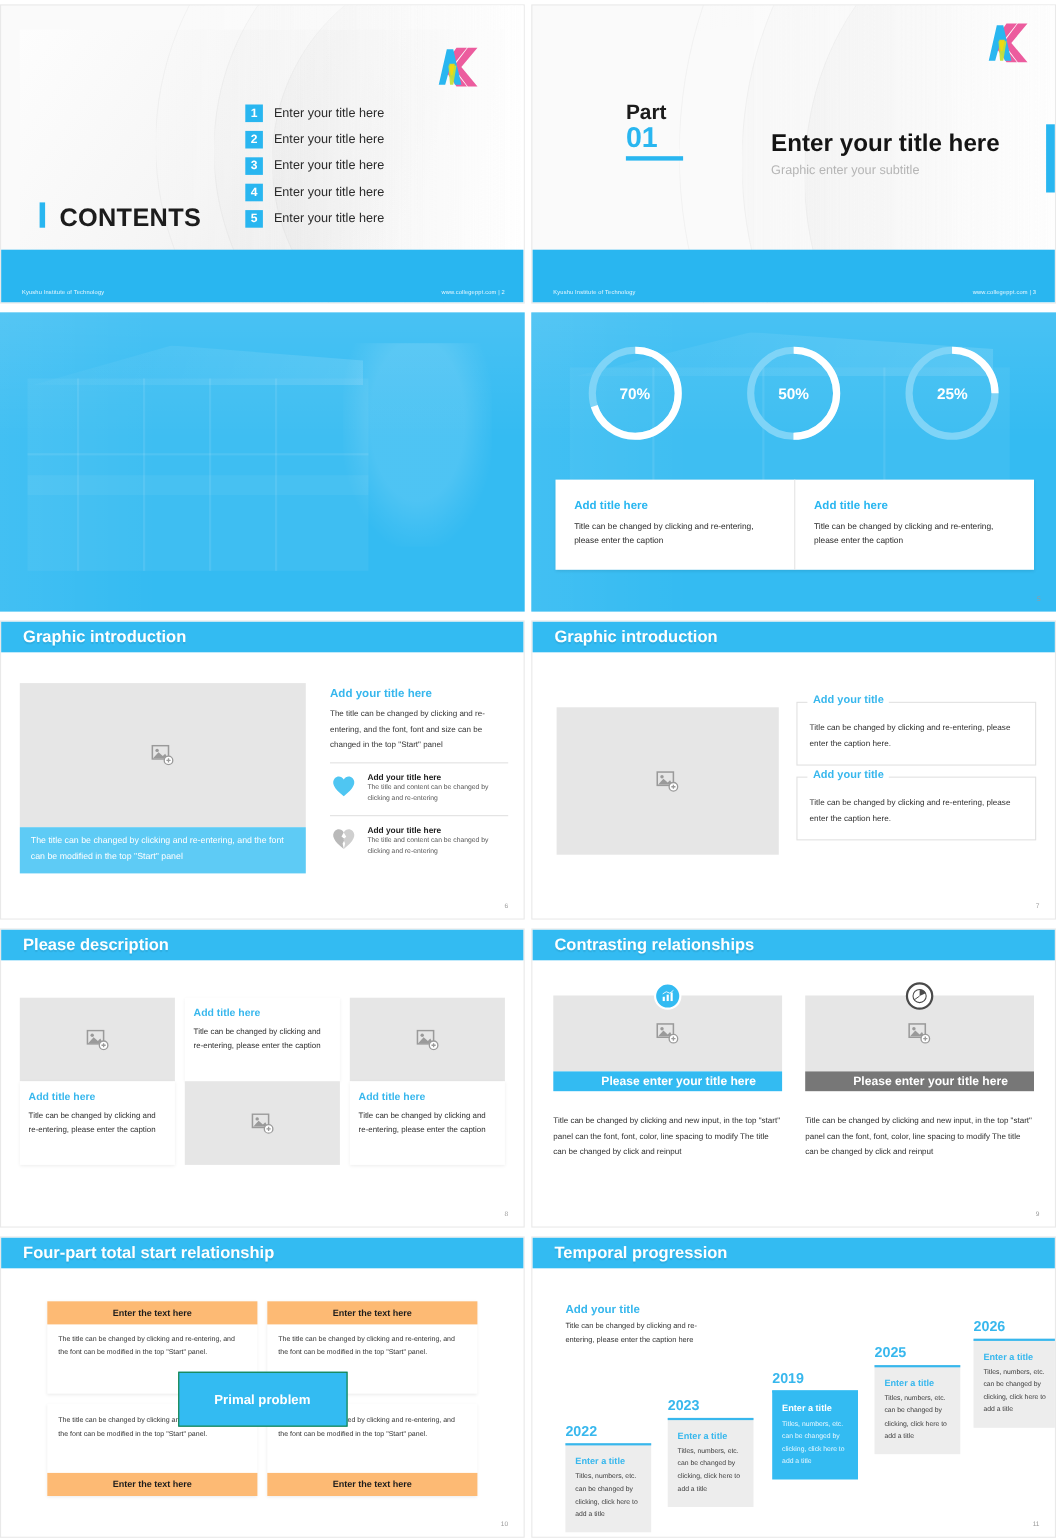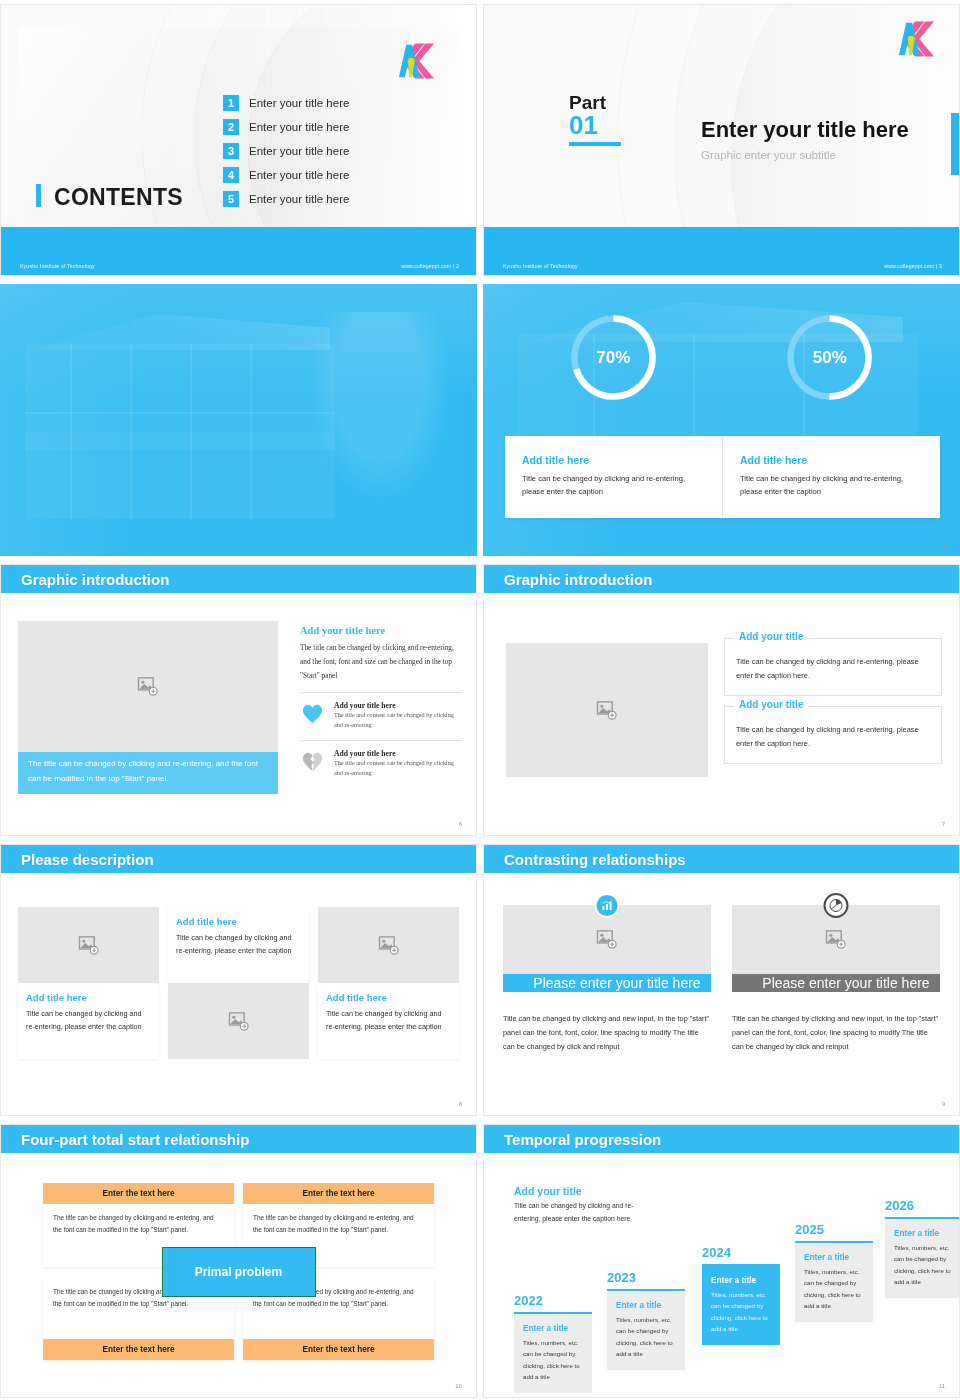--- a/index.html
+++ b/index.html
@@ -90,21 +90,21 @@
   .tree { position:absolute; right: 30px; top: 28px; width: 135px; height: 185px;
      background: radial-gradient(ellipse at 50% 38%, rgba(255,255,255,.13) 0 45%, rgba(255,255,255,.05) 62%, rgba(255,255,255,0) 75%); }
 
   
   .s-donut { background:#34bbf2; border:none; }
   .donut-row { position:absolute; left:0; right:0; top: 27px; display:flex; justify-content: space-around; padding: 0 22px;}
   .donut { position: relative; width: 93px; height: 93px; }
   .donut svg { display:block; }
   .donut .pct {
     position:absolute; inset:0; display:flex; align-items:center; justify-content:center;
-    font-size: 17px; font-weight: bold; color:#ffffff;
+    font-size: 14px; font-weight: bold; color:#ffffff;
   }
   .donut-cards {
     position:absolute; left: 22px; right: 20px; top: 152px; height: 82px; background:#fff;
     display:flex; box-shadow: 0 1px 3px rgba(0,0,0,.10);
   }
   .donut-card { flex:1; padding: 18px 16px 0 17px; }
   .donut-card + .donut-card { border-left: 1px solid #e4e4e4; }
   .dc-title { font-size: 10.5px; font-weight: bold; color:#29b6f0; margin-bottom: 6px;}
   .dc-body { font-size: 7.6px; color:#2d2d2d; line-height: 1.75; }
   .pagenum { position:absolute; right: 14px; bottom: 8px; font-size: 6px; color:#9a9a9a; }
@@ -114,21 +114,21 @@
   .hdr .h-txt { position:absolute; left: 20px; top: 6px; font-size: 15px; font-weight: bold;
     color:#ffffff; text-shadow: 0 1px 1px rgba(0,0,0,.08); }
 
   .imgbox { background:#e6e6e6; display:flex; align-items:center; justify-content:center; }
   .img-icon { width: 22px; height: 19px; position:relative; }
 
   
   .s6-img { position:absolute; left: 17px; top: 56px; width: 260px; height: 131px; }
   .s6-cap { position:absolute; left: 17px; top: 187px; width: 260px; height: 42px; background:#5ecbf5;
      color:#fff; font-size: 8px; line-height: 1.85; padding: 5px 10px; }
-  .s6-right { position:absolute; left: 299px; top: 60px; width: 162px; font-family: Liberation Serif, serif; }
+  .s6-right { position:absolute; left: 299px; top: 60px; width: 162px; }
   .s6-t { font-size: 10.5px; font-weight: bold; color:#37b7ed; margin-bottom: 5px;}
   .s6-p { font-size: 7.3px; color:#333; line-height: 1.9; }
   .s6-div { height:1px; background:#e2e2e2; margin: 9px 0 8px; }
   .s6-item { display:flex; gap: 9px; margin-bottom: 7px; }
   .s6-item .ttl { font-size: 7.6px; font-weight:bold; color:#1f1f1f; }
   .s6-item .sub { font-size: 6.2px; color:#555; line-height: 1.7; }
   .heart { width: 25px; height: 23px; flex: none; }
 
   
   .s7-img { position:absolute; left: 22px; top: 78px; width: 202px; height: 134px; }
@@ -145,21 +145,21 @@
   .s8-txt { padding: 9px 8px 0 8px; background:#fff; box-shadow: 0 1px 3px rgba(0,0,0,.07); height: 76px;}
   .s8-t { font-size: 9.5px; font-weight:bold; color:#37b7ed; margin-bottom: 5px; }
   .s8-p { font-size: 7.2px; color:#2e2e2e; line-height: 1.8; }
 
   
   .s9-wrap { position:absolute; left: 19px; top: 60px; right: 19px; display:flex; gap: 21px; }
   .s9-col { flex:1; position:relative; }
   .s9-badge { position:absolute; top: -12px; left: 50%; transform: translateX(-50%);
       width: 25px; height: 25px; border-radius:50%; display:flex;align-items:center;justify-content:center; z-index:3;}
   .s9-img { height: 69px; }
-  .s9-bar { height: 18px; color:#fff; font-size: 14px; font-weight:normal;
+  .s9-bar { height: 18px; color:#fff; font-size: 11px; font-weight:bold;
       display:flex; align-items:center; justify-content:center;padding-left:20px; }
   .s9-p { font-size: 7.3px; color:#2d2d2d; line-height: 1.95; margin-top: 20px; }
 
   
   .s10-wrap { position:absolute; left: 42px; top: 58px; right: 42px; }
   .s10-row { display:flex; gap: 9px; }
   .s10-box { flex:1; background:#fff; box-shadow: 0 1px 3px rgba(0,0,0,.08); }
   .s10-hd { background:#fdba74; text-align:center; font-size: 8.2px; font-weight:bold; color:#1b1b1b; padding: 6px 0;}
   .s10-bd { font-size: 6.4px; color:#333; line-height: 1.95; padding: 8px 10px 0; height: 63px;}
   .s10-bd.b { padding-top: 10px; }
@@ -298,20 +298,27 @@
         </svg>
         <div class="pct">70%</div>
       </div>
       <div class="donut">
         <svg viewBox="0 0 100 100" width="93" height="93">
           <circle cx="50" cy="50" r="42" fill="none" stroke="#7fd4f7" stroke-width="7"></circle>
           <circle class="arc" cx="50" cy="50" r="42" fill="none" stroke="#ffffff" stroke-width="7" stroke-linecap="butt" transform="rotate(-90 50 50)" stroke-dasharray="131.94689145077132 263.89378290154264"></circle>
         </svg>
         <div class="pct">50%</div>
       </div>
+      <div class="donut">
+        <svg viewBox="0 0 100 100" width="93" height="93">
+          <circle cx="50" cy="50" r="42" fill="none" stroke="#7fd4f7" stroke-width="7"></circle>
+          <circle class="arc" cx="50" cy="50" r="42" fill="none" stroke="#ffffff" stroke-width="7" stroke-linecap="butt" transform="rotate(-90 50 50)" stroke-dasharray="65.97344572538566 263.89378290154264"></circle>
+        </svg>
+        <div class="pct">25%</div>
+      </div>
     </div>
 
     <div class="donut-cards">
       <div class="donut-card">
         <div class="dc-title">Add title here</div>
         <div class="dc-body">Title can be changed by clicking and re-entering, please enter the caption</div>
       </div>
       <div class="donut-card">
         <div class="dc-title">Add title here</div>
         <div class="dc-body">Title can be changed by clicking and re-entering, please enter the caption</div>
@@ -557,21 +564,21 @@
 
       <div class="s11-step" style="left: 105px; top: 95px;">
         <div class="s11-year">2023</div>
         <div class="s11-card gray-card">
           <div class="ct">Enter a title</div>
           <div class="cp">Titles, numbers, etc. can be changed by clicking, click here to add a title</div>
         </div>
       </div>
 
       <div class="s11-step" style="left: 200px; top: 70px;">
-        <div class="s11-year">2024</div>
+        <div class="s11-year">2019</div>
         <div class="s11-card blue-card">
           <div class="ct">Enter a title</div>
           <div class="cp">Titles, numbers, etc. can be changed by clicking, click here to add a title</div>
         </div>
       </div>
 
       <div class="s11-step" style="left: 293px; top: 47px;">
         <div class="s11-year">2025</div>
         <div class="s11-card gray-card">
           <div class="ct">Enter a title</div>

